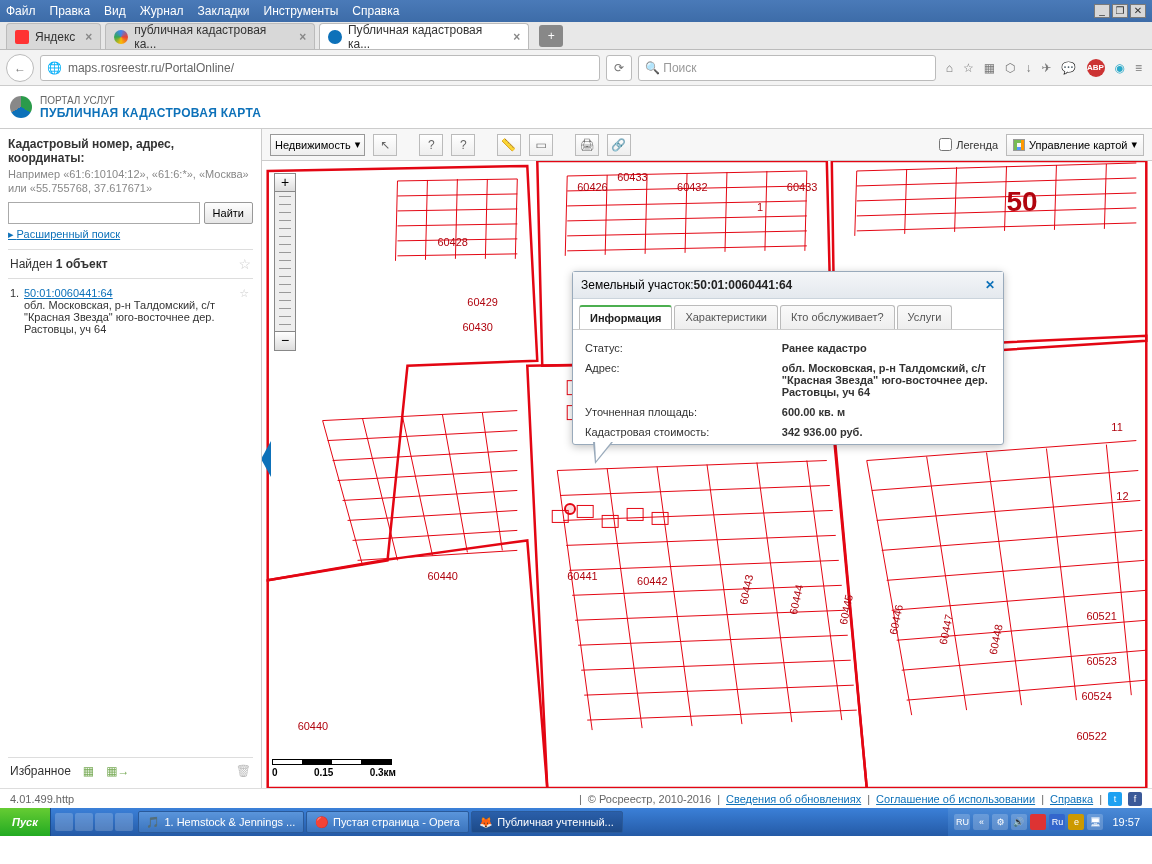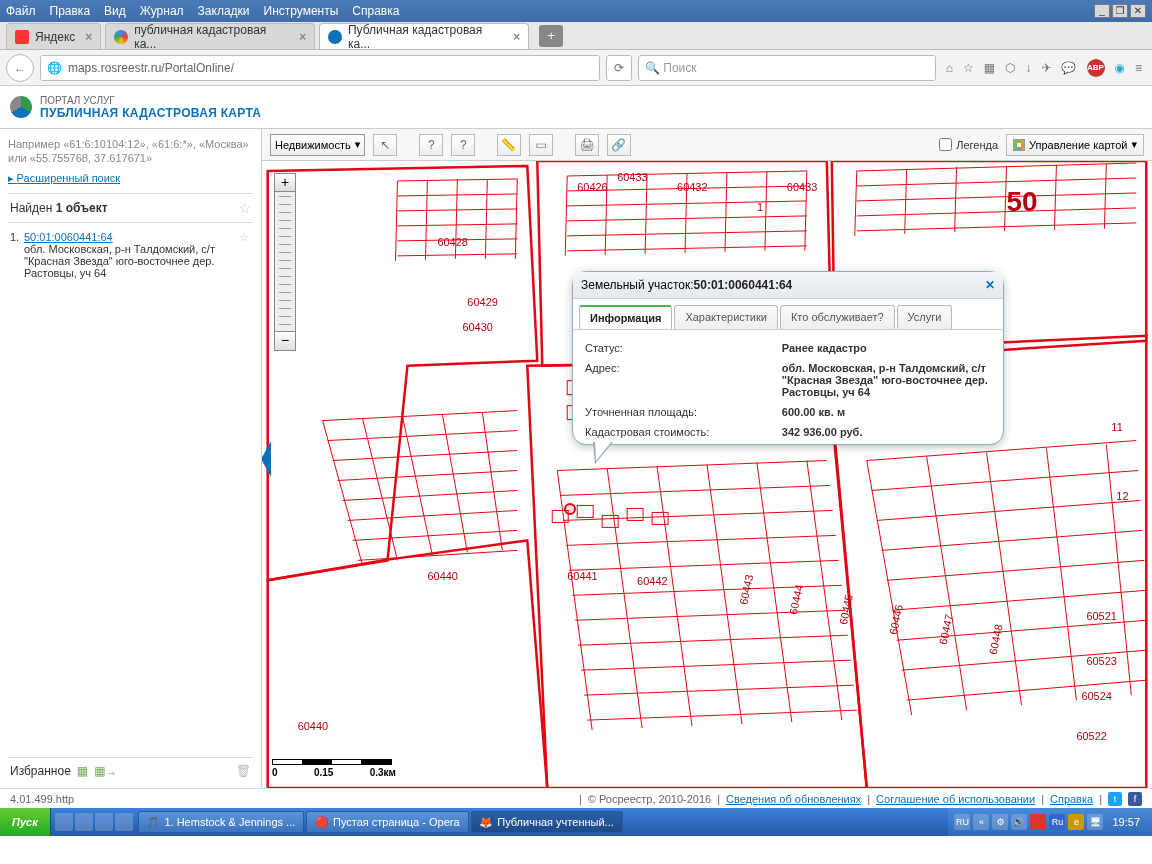--- a/index.html
+++ b/index.html
@@ -40,21 +40,21 @@
 .sb-row input{ flex:1; height:22px; border:1px solid #aaa; padding:0 4px;}
 .sb-row button{ height:22px; padding:0 8px; background:linear-gradient(#fefefe,#e6e6e6); border:1px solid #999; border-radius:2px; font-size:11px;}
 .adv{ color:#0d71b9; font-size:11px; text-decoration:underline; margin-bottom:8px; display:inline-block;}
 .adv::before{ content:"▸ "; text-decoration:none;}
 .found-bar{ border-top:1px solid #ddd; border-bottom:1px solid #ddd; padding:6px 2px; display:flex; align-items:center; justify-content:space-between; color:#333;}
 .found-bar .star{ color:#ccc; font-size:14px;}
 .result{ padding:8px 4px 8px 16px; font-size:11px; color:#333;}
 .result a{ color:#0d71b9; text-decoration:underline;}
 .result .num{ position:absolute; margin-left:-14px;}
 .result .star2{ float:right; color:#ccc;}
-.fav-bar{ margin-top:auto; border-top:1px solid #ddd; padding:6px 2px; display:flex; align-items:center; gap:6px; color:#333;}
+.fav-bar{ margin-top:auto; border-top:1px solid #ddd; padding:6px 2px; display:flex; align-items:center; gap:12px; color:#333;}
 .fav-bar .sp{ margin-left:auto; color:#bbb;}
 
 .mapwrap{ flex:1; position:relative; background:#fff;}
 .map-tb{ height:32px; background:#f7f7f7; border-bottom:1px solid #ccc; display:flex; align-items:center; gap:8px; padding:0 8px;}
 .map-tb .sel{ border:1px solid #999; height:22px; background:linear-gradient(#fff,#eee); padding:0 4px; font-size:11px; display:flex; align-items:center; gap:4px;}
 .map-tb .tbtn{ width:24px; height:22px; border:1px solid #bbb; background:linear-gradient(#fff,#eee); display:flex; align-items:center; justify-content:center; color:#666; font-size:12px;}
 .map-tb .spacer{ flex:1;}
 .map-tb .legend{ font-size:11px; color:#333; display:flex; align-items:center; gap:4px;}
 .map-tb .legend input{ margin:0;}
 .map-tb .mapctrl{ border:1px solid #bbb; height:22px; padding:0 6px; background:linear-gradient(#fff,#eee); font-size:11px; display:flex; align-items:center; gap:4px;}
@@ -73,21 +73,21 @@
 .zoom-ctl .track{ height:140px; background:#eee; position:relative; border-bottom:1px solid #888;}
 .zoom-ctl .track::before{ content:""; position:absolute; top:4px; bottom:4px; left:4px; right:4px; background:repeating-linear-gradient(#999 0 1px, transparent 1px 8px);}
 
 .scalebar{ position:absolute; left:10px; bottom:10px; font-size:10px; font-weight:bold; color:#000;}
 .scalebar .bar{ width:120px; height:6px; background:linear-gradient(90deg,#fff 0 25%,#000 25% 50%,#fff 50% 75%,#000 75% 100%); border:1px solid #000; margin-bottom:2px;}
 .scalebar .lbls{ display:flex; justify-content:space-between; width:124px;}
 
 .collapse-handle{ position:absolute; left:-1px; top:280px; width:10px; height:36px; background:#0d71b9; clip-path:polygon(100% 0,100% 100%,0 50%);}
 
 
-.popup{ position:absolute; top:110px; left:310px; width:432px; background:#fff; border:1px solid #9ab; border-radius:14px; box-shadow:0 2px 8px rgba(0,0,0,.25);}
+.popup{ position:absolute; top:110px; left:310px; width:432px; background:#fff; border:1px solid #9ab; border-radius:3px; box-shadow:0 2px 8px rgba(0,0,0,.25);}
 .popup-head{ background:linear-gradient(#f4f6f8,#e4e9ee); padding:6px 8px; display:flex; align-items:center; border-bottom:1px solid #cbd4dc; font-size:12px;}
 .popup-head b{ color:#222;}
 .popup-head .x{ margin-left:auto; color:#0d71b9; font-weight:bold; cursor:pointer;}
 .popup-tabs{ display:flex; padding:6px 6px 0; gap:2px; background:#fff; border-bottom:1px solid #ccc;}
 .popup-tabs .pt{ border:1px solid #bbb; border-bottom:none; padding:5px 10px; font-size:11px; background:linear-gradient(#fafafa,#eee); color:#555; cursor:pointer; border-top-left-radius:3px; border-top-right-radius:3px;}
 .popup-tabs .pt.active{ background:#fff; border-top:2px solid #4caf50; color:#222; font-weight:bold;}
 .popup-body{ padding:8px 10px 2px; max-height:150px; overflow-y:auto;}
 .popup-body table{ width:100%; font-size:11px; color:#333; border-collapse:collapse;}
 .popup-body td{ padding:4px 2px; vertical-align:top;}
 .popup-body td:first-child{ width:48%; color:#333;}
@@ -180,21 +180,26 @@
   <div class="portal-logo"></div>
   <div class="portal-text">
     <small>ПОРТАЛ УСЛУГ</small>
     <b>ПУБЛИЧНАЯ КАДАСТРОВАЯ КАРТА</b>
   </div>
 </div>
 
 <div class="main">
 
   <div class="sidebar">
+    <div class="sb-title">Кадастровый номер, адрес, координаты:</div>
     <div class="sb-hint">Например «61:6:10104:12», «61:6:*», «Москва» или «55.755768, 37.617671»</div>
+    <div class="sb-row">
+      <input type="text" style="">
+      <button>Найти</button>
+    </div>
     <a class="adv">Расширенный поиск</a>
     <div class="found-bar">
       <span><span>Найден </span><b>1 объект</b></span>
       <span class="star">☆</span>
     </div>
     <div class="result">
       <span class="num">1.</span>
       <span class="star2">☆</span>
       <a>50:01:0060441:64</a><br>
       <span>обл. Московская, р-н Талдомский, с/т "Красная Звезда" юго-восточнее дер. Растовцы, уч 64</span>

